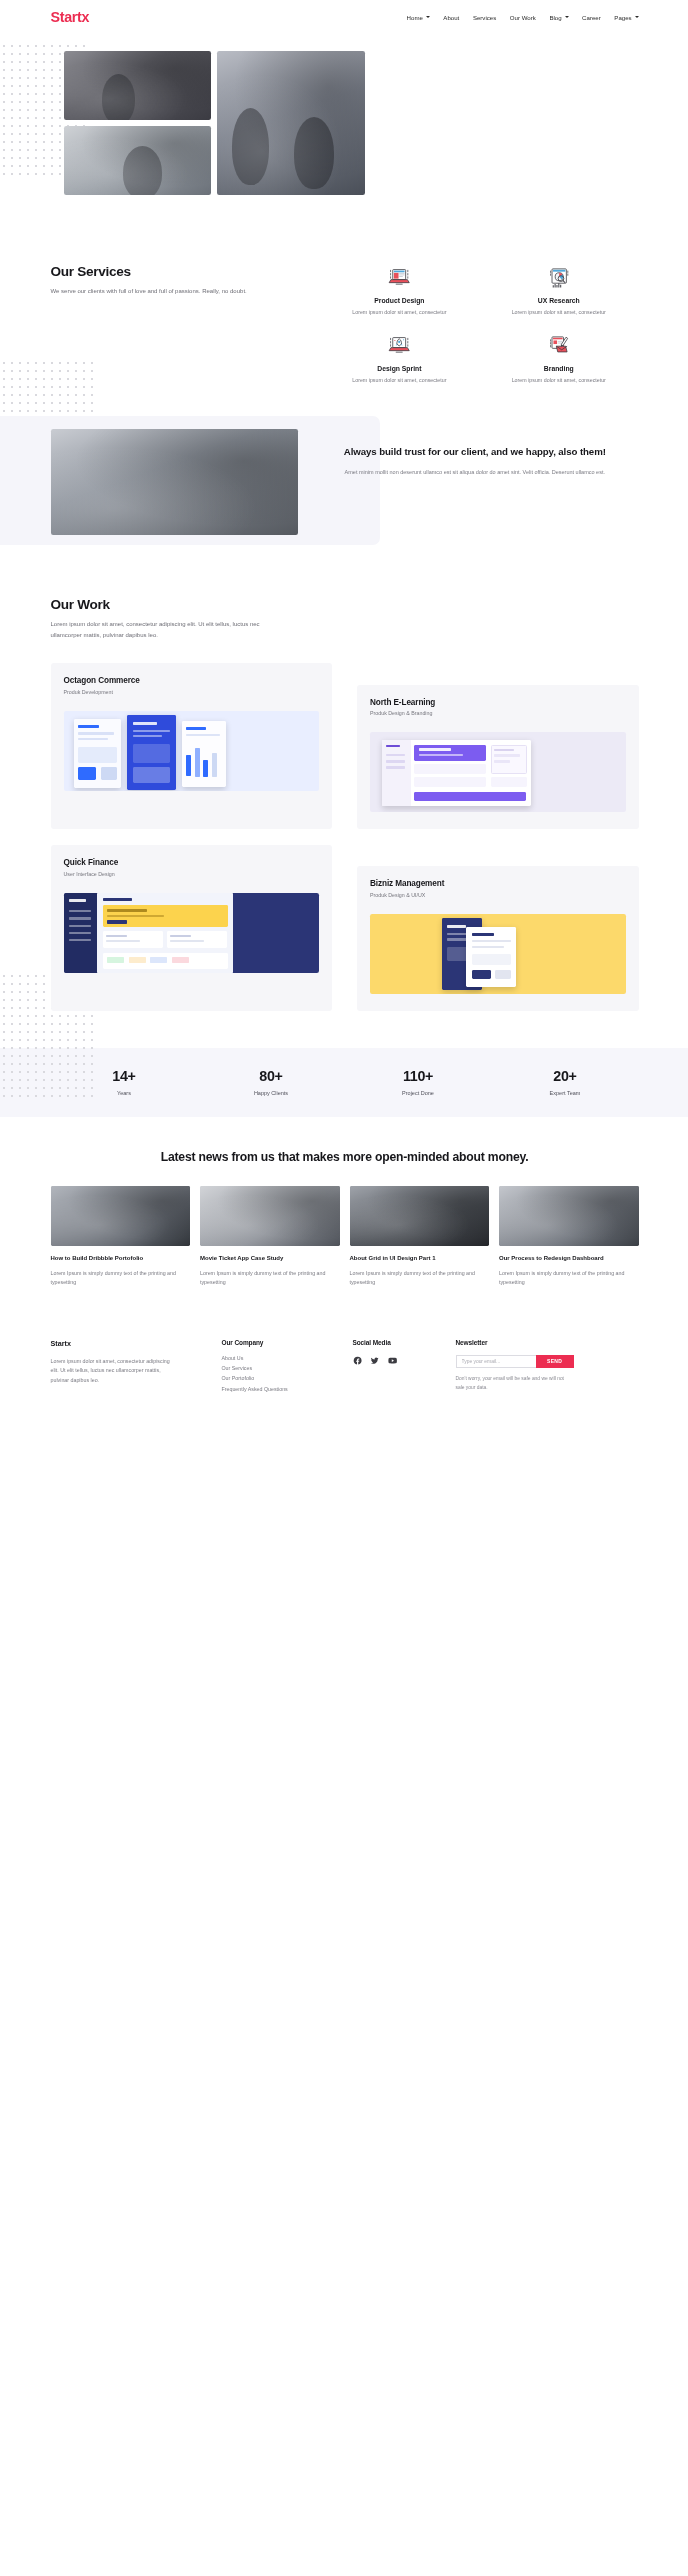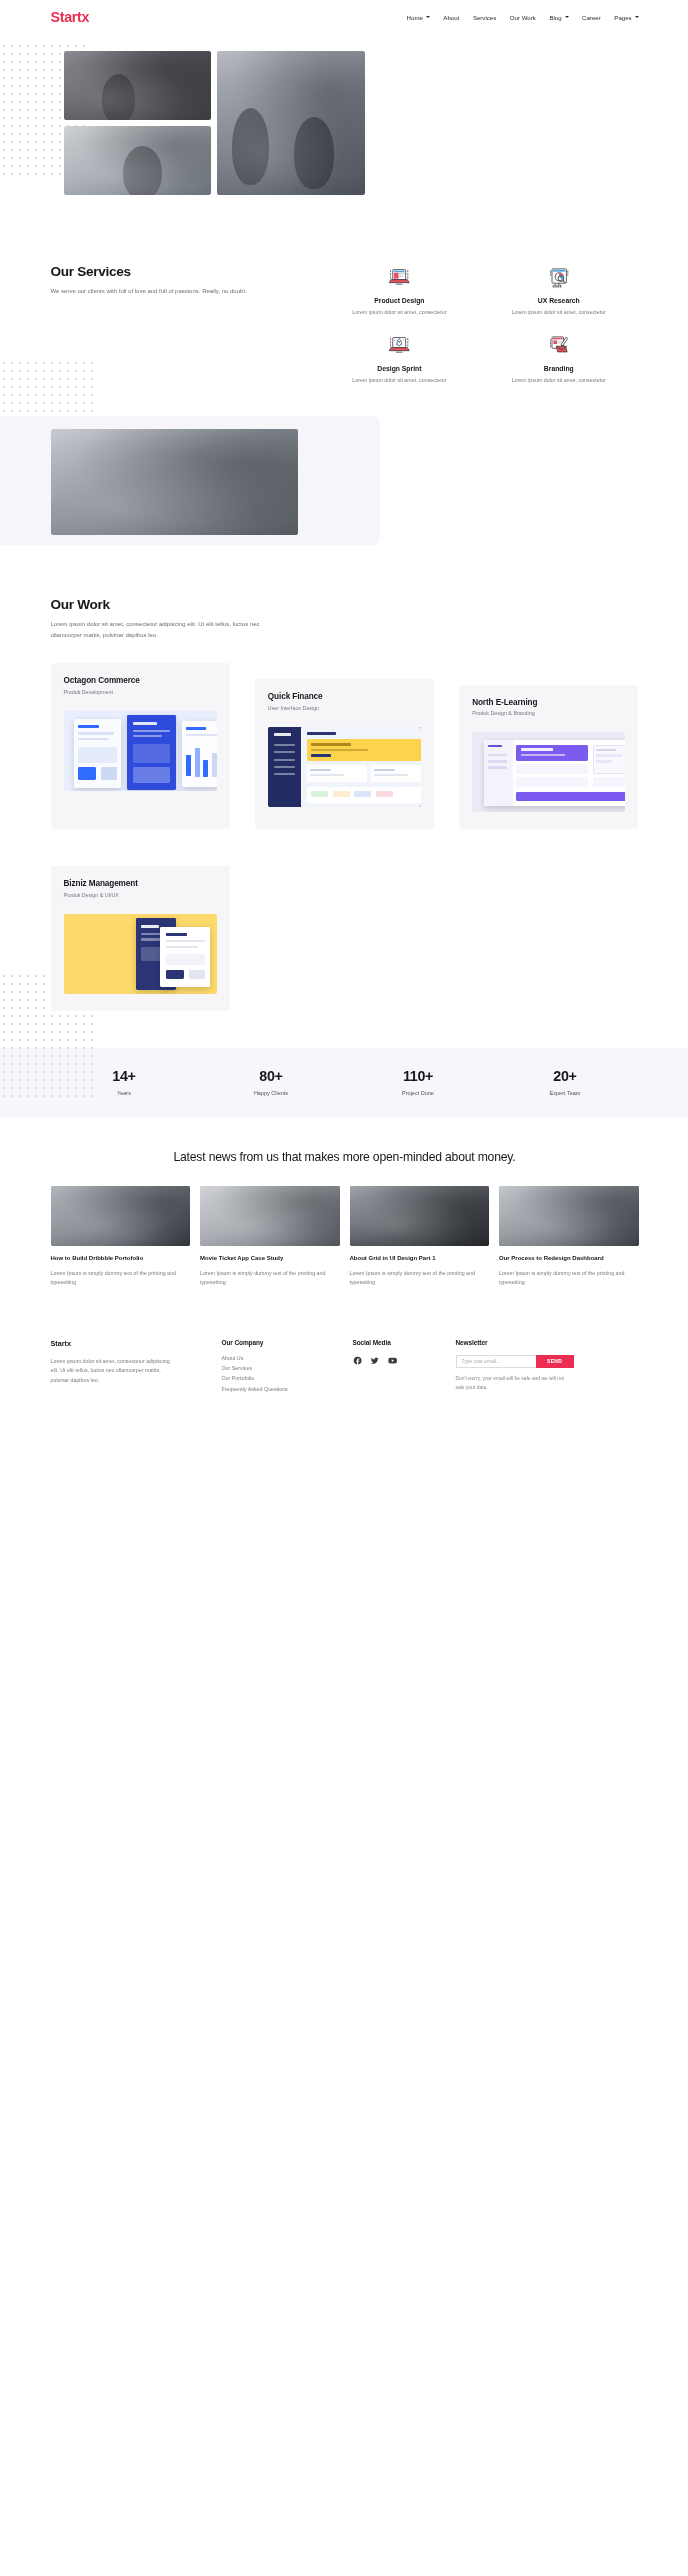--- a/index.html
+++ b/index.html
@@ -228,21 +228,21 @@
   .work-sub {
     margin-top: 7.2px;
     font-size: 6px;
     line-height: 1.8;
     color: #6e6e76;
     width: 215px;
   }
   .work-grid {
     margin-top: 23px;
     display: grid;
-    grid-template-columns: 1fr 1fr 1fr;
+    grid-template-columns: 1fr 1fr;
     column-gap: 25px;
   }
   .work-card {
     background: #f6f6f9;
     border-radius: 2.9px;
     padding: 13px 13px 17px;
     position: relative;
   }
   .work-card.offset { margin-top: 16px; }
   .work-card.offset2 { margin-top: 21.5px; }
@@ -297,21 +297,21 @@
     margin-top: 5.7px;
     font-size: 5.5px;
     color: #50505a;
   }
 
   
   .news { padding-top: 32px; padding-bottom: 29px; }
   .news-title {
     text-align: center;
     font-size: 12.2px;
-    font-weight: normal;
+    font-weight: bold;
     line-height: 1.45;
     letter-spacing: -0.2px;
     color: #17171b;
   }
   .news-grid {
     margin-top: 18.7px;
     display: grid;
     grid-template-columns: repeat(4,1fr);
     column-gap: 10px;
   }
@@ -575,20 +575,24 @@
 
         </div>
       </div>
     </section>
   </div>
 
   <section class="trust-band">
     <div class="trust-bg"></div>
     <div class="trust-inner">
       <div class="trust-photo"></div>
+      <div class="trust-text">
+        <h3 class="trust-title">Always build trust for our client, and we happy, also them!</h3>
+        <p class="trust-desc">Amet minim mollit non deserunt ullamco est sit aliqua dolor do amet sint. Velit officia. Deserunt ullamco est.</p>
+      </div>
     </div>
   </section>
 
   <div class="dots" style="left:0;top:972px;width:93px;height:129px;"></div>
 
   <div class="container">
     <section class="work">
       <div class="work-head">
         <h2 class="sec-title">Our Work</h2>
         <p class="work-sub">Lorem ipsum dolor sit amet, consectetur adipiscing elit. Ut elit tellus, luctus nec ullamcorper mattis, pulvinar dapibus leo.</p>
@@ -615,20 +619,44 @@
             <div class="bar" style="left:69px;top:33px;width:37px;height:18.7px;background:#ffffff;opacity:.18;border-radius:1.4px;"></div>
             <div class="bar" style="left:69px;top:56px;width:37px;height:16px;background:#ffffff;opacity:.28;border-radius:1.4px;"></div>
 
             <div class="mini" style="left:118px;top:10px;width:44px;height:66px;background:#fdfdff;"></div>
             <div class="bar" style="left:122px;top:16px;width:20px;height:2.9px;background:#2f6bff;"></div>
             <div class="bar" style="left:122px;top:23px;width:34px;height:2.2px;background:#dde4f7;"></div>
             <div class="bar" style="left:122px;top:44px;width:5.7px;height:21.5px;background:#2f6bff;"></div>
             <div class="bar" style="left:131px;top:37px;width:5.7px;height:29px;background:#90b0ff;"></div>
             <div class="bar" style="left:139px;top:49px;width:5.7px;height:17px;background:#2f6bff;"></div>
             <div class="bar" style="left:148px;top:42px;width:5.7px;height:24.4px;background:#cdd9f4;"></div>
+          </div>
+        </div>
+
+        <div class="work-card offset2">
+          <div class="work-title">North E-Learning</div>
+          <div class="work-cat">Produk Design &amp; Branding</div>
+          <div class="work-shot shot-c">
+            <div class="mini" style="left:11.5px;top:7.2px;width:149px;height:66px;background:#ffffff;"></div>
+            <div class="bar" style="left:11.5px;top:7.2px;width:29px;height:66px;background:#f4f2fb;"></div>
+            <div class="bar" style="left:16px;top:12.2px;width:14.3px;height:2.9px;background:#6d4cd6;"></div>
+            <div class="bar" style="left:16px;top:21.5px;width:18.7px;height:2.2px;background:#ddd7f2;"></div>
+            <div class="bar" style="left:16px;top:28px;width:18.7px;height:2.2px;background:#ddd7f2;"></div>
+            <div class="bar" style="left:16px;top:34px;width:18.7px;height:2.2px;background:#ddd7f2;"></div>
+            <div class="bar" style="left:44px;top:12.2px;width:72px;height:16px;background:#7c5cf0;border-radius:1.4px;"></div>
+            <div class="bar" style="left:49px;top:16px;width:32px;height:2.9px;background:#ffffff;opacity:.9;"></div>
+            <div class="bar" style="left:49px;top:21.5px;width:44px;height:2.2px;background:#ffffff;opacity:.55;"></div>
+            <div class="bar" style="left:121px;top:12.2px;width:36px;height:29px;background:#faf8ff;border:0.7px solid #e6e1f5;border-radius:1.4px;"></div>
+            <div class="bar" style="left:124px;top:16.5px;width:20px;height:2.2px;background:#d9d2ef;"></div>
+            <div class="bar" style="left:124px;top:22px;width:26px;height:2.2px;background:#eae6f8;"></div>
+            <div class="bar" style="left:124px;top:28px;width:16px;height:2.2px;background:#eae6f8;"></div>
+            <div class="bar" style="left:44px;top:32px;width:72px;height:10px;background:#f6f4fd;border-radius:1.4px;"></div>
+            <div class="bar" style="left:44px;top:45px;width:72px;height:10px;background:#f6f4fd;border-radius:1.4px;"></div>
+            <div class="bar" style="left:121px;top:45px;width:36px;height:10px;background:#f6f4fd;border-radius:1.4px;"></div>
+            <div class="bar" style="left:44px;top:60px;width:112px;height:8.6px;background:#7c5cf0;border-radius:1.4px;"></div>
           </div>
         </div>
 
         <div class="work-card offset">
           <div class="work-title">Quick Finance</div>
           <div class="work-cat">User Interface Design</div>
           <div class="work-shot shot-b">
             <div class="bar" style="left:0;top:0;width:33px;height:80px;background:#222c63;"></div>
             <div class="bar" style="left:5.7px;top:6.5px;width:17px;height:2.9px;background:#ffffff;opacity:.9;"></div>
             <div class="bar" style="left:5.7px;top:17px;width:21.5px;height:2.2px;background:#ffffff;opacity:.4;"></div>
@@ -649,44 +677,20 @@
             <div class="bar" style="left:106px;top:42px;width:21.5px;height:2.2px;background:#c9cee3;"></div>
             <div class="bar" style="left:106px;top:47px;width:34px;height:2.2px;background:#e1e5f0;"></div>
             <div class="bar" style="left:39px;top:60px;width:125px;height:16px;background:#ffffff;border-radius:1.4px;"></div>
             <div class="bar" style="left:43px;top:64px;width:17px;height:5.7px;background:#d6f5df;border-radius:0.7px;"></div>
             <div class="bar" style="left:65px;top:64px;width:17px;height:5.7px;background:#fdeccd;border-radius:0.7px;"></div>
             <div class="bar" style="left:86px;top:64px;width:17px;height:5.7px;background:#dce6fb;border-radius:0.7px;"></div>
             <div class="bar" style="left:108px;top:64px;width:17px;height:5.7px;background:#fbd9de;border-radius:0.7px;"></div>
           </div>
         </div>
 
-        <div class="work-card offset2">
-          <div class="work-title">North E-Learning</div>
-          <div class="work-cat">Produk Design &amp; Branding</div>
-          <div class="work-shot shot-c">
-            <div class="mini" style="left:11.5px;top:7.2px;width:149px;height:66px;background:#ffffff;"></div>
-            <div class="bar" style="left:11.5px;top:7.2px;width:29px;height:66px;background:#f4f2fb;"></div>
-            <div class="bar" style="left:16px;top:12.2px;width:14.3px;height:2.9px;background:#6d4cd6;"></div>
-            <div class="bar" style="left:16px;top:21.5px;width:18.7px;height:2.2px;background:#ddd7f2;"></div>
-            <div class="bar" style="left:16px;top:28px;width:18.7px;height:2.2px;background:#ddd7f2;"></div>
-            <div class="bar" style="left:16px;top:34px;width:18.7px;height:2.2px;background:#ddd7f2;"></div>
-            <div class="bar" style="left:44px;top:12.2px;width:72px;height:16px;background:#7c5cf0;border-radius:1.4px;"></div>
-            <div class="bar" style="left:49px;top:16px;width:32px;height:2.9px;background:#ffffff;opacity:.9;"></div>
-            <div class="bar" style="left:49px;top:21.5px;width:44px;height:2.2px;background:#ffffff;opacity:.55;"></div>
-            <div class="bar" style="left:121px;top:12.2px;width:36px;height:29px;background:#faf8ff;border:0.7px solid #e6e1f5;border-radius:1.4px;"></div>
-            <div class="bar" style="left:124px;top:16.5px;width:20px;height:2.2px;background:#d9d2ef;"></div>
-            <div class="bar" style="left:124px;top:22px;width:26px;height:2.2px;background:#eae6f8;"></div>
-            <div class="bar" style="left:124px;top:28px;width:16px;height:2.2px;background:#eae6f8;"></div>
-            <div class="bar" style="left:44px;top:32px;width:72px;height:10px;background:#f6f4fd;border-radius:1.4px;"></div>
-            <div class="bar" style="left:44px;top:45px;width:72px;height:10px;background:#f6f4fd;border-radius:1.4px;"></div>
-            <div class="bar" style="left:121px;top:45px;width:36px;height:10px;background:#f6f4fd;border-radius:1.4px;"></div>
-            <div class="bar" style="left:44px;top:60px;width:112px;height:8.6px;background:#7c5cf0;border-radius:1.4px;"></div>
-          </div>
-        </div>
-
         <div class="work-card offset2" style="margin-top:37px;">
           <div class="work-title">Bizniz Management</div>
           <div class="work-cat">Produk Design &amp; UI/UX</div>
           <div class="work-shot shot-d">
             <div class="mini" style="left:72px;top:4.3px;width:40px;height:72px;background:#2b3576;"></div>
             <div class="bar" style="left:77px;top:11.5px;width:18.7px;height:2.9px;background:#fff;opacity:.9;"></div>
             <div class="bar" style="left:77px;top:18.7px;width:29px;height:2.2px;background:#fff;opacity:.4;"></div>
             <div class="bar" style="left:77px;top:24.4px;width:24.4px;height:2.2px;background:#fff;opacity:.4;"></div>
             <div class="bar" style="left:77px;top:33px;width:29px;height:14.3px;background:#fff;opacity:.2;border-radius:1.4px;"></div>
             <div class="mini" style="left:96px;top:13px;width:50px;height:60px;background:#ffffff;"></div>

